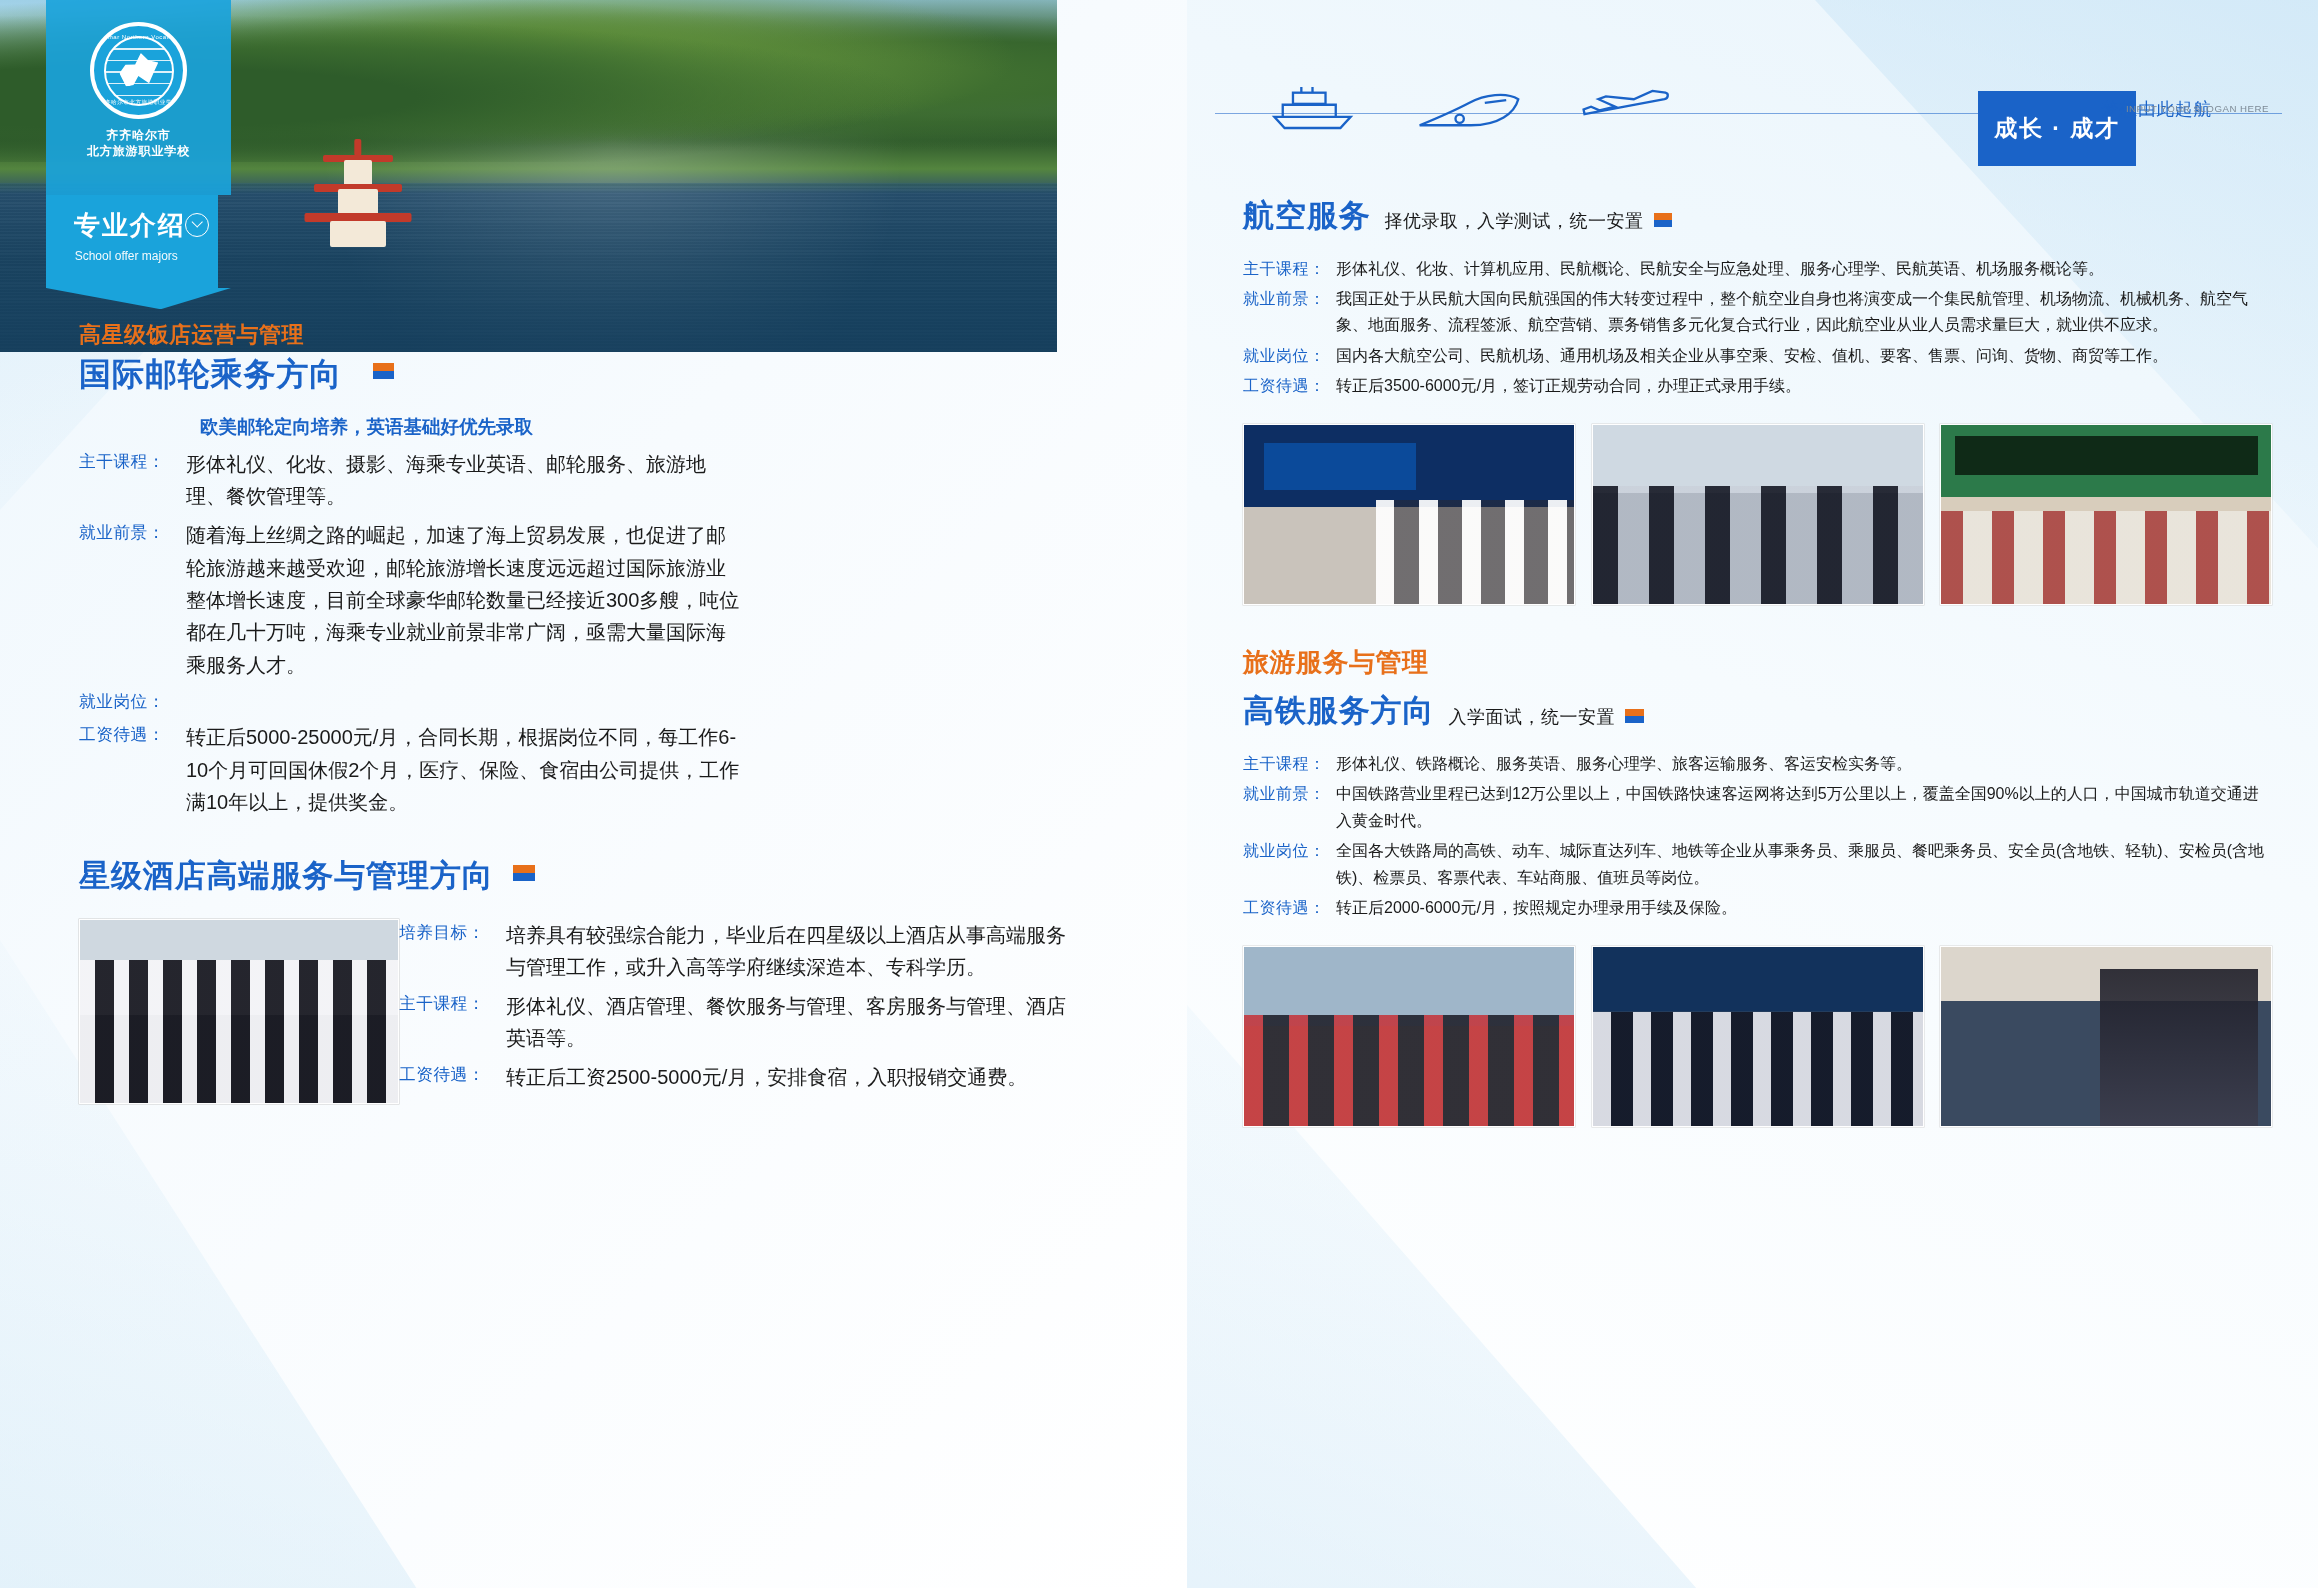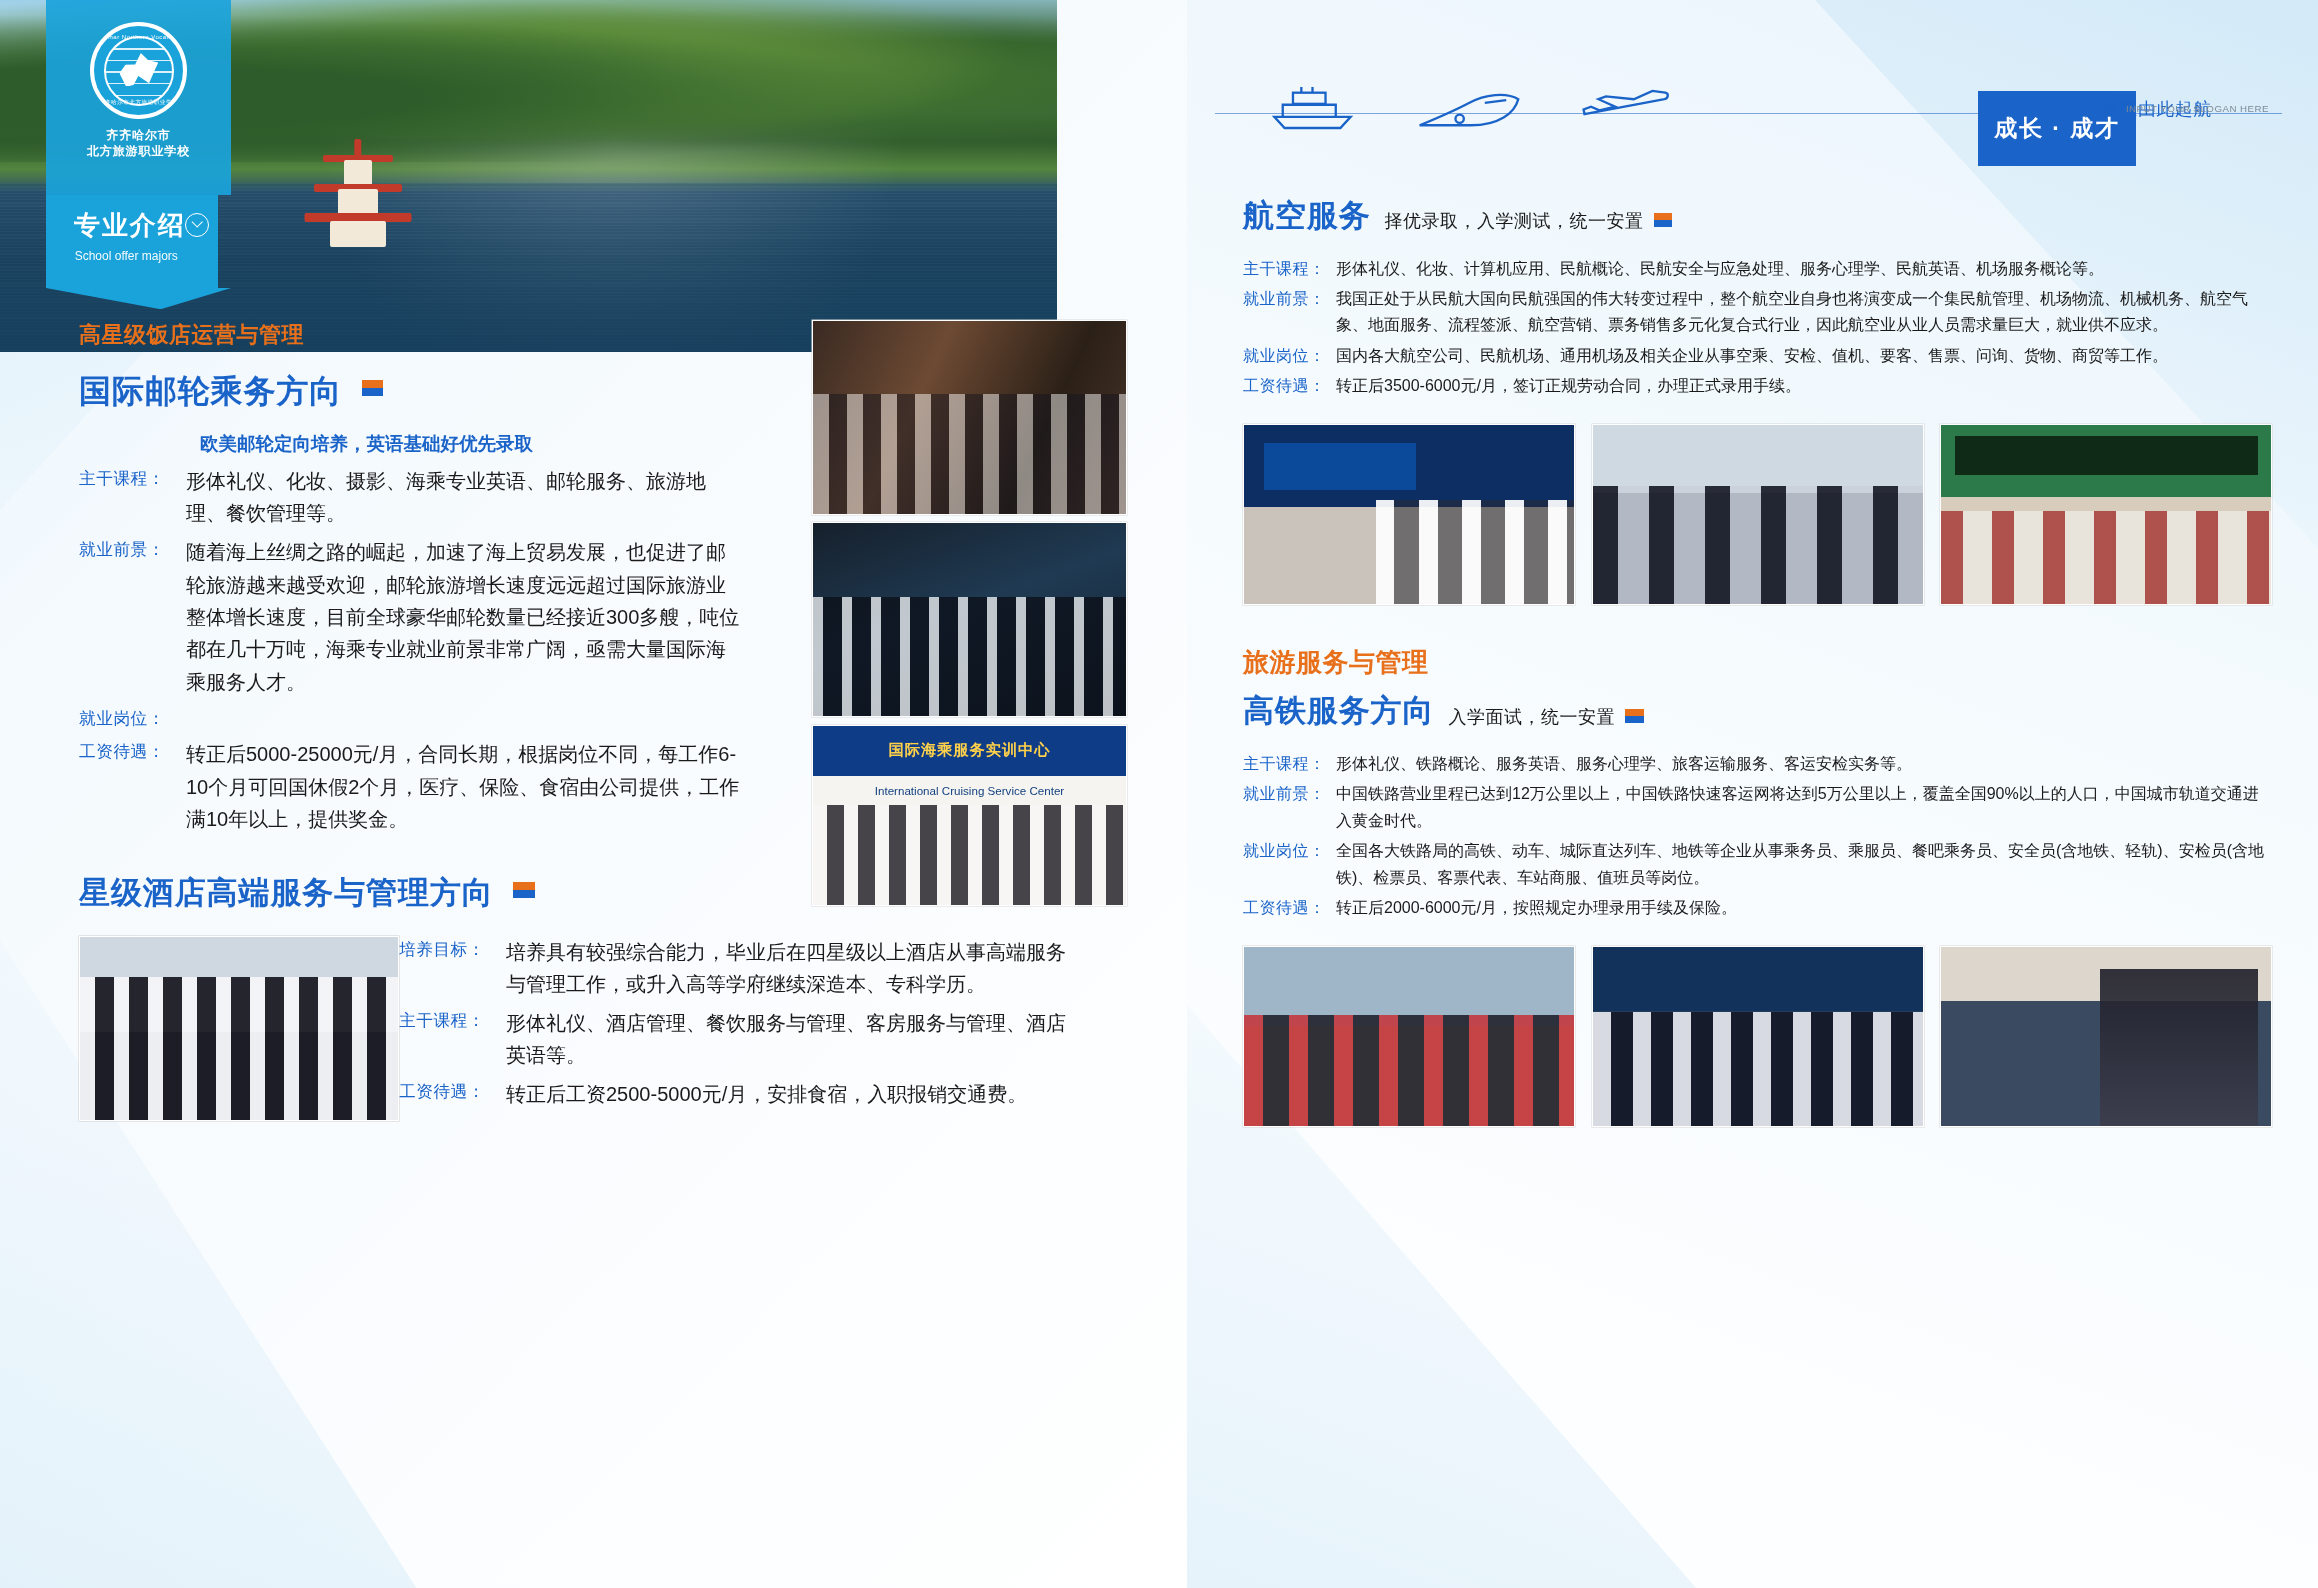--- a/index.html
+++ b/index.html
@@ -277,38 +277,25 @@
     <div class="major-tab">
       <div class="cn">专业介绍</div>
       <div class="en">School offer majors</div>
       <div class="arrow"></div>
     </div>
 
     <div class="lp-content">
 
       <div style="position:relative;">
         <div class="sec-orange">高星级饭店运营与管理</div>
-        <div class="sec-blue" style="margin-top:20px;">
+        <div class="sec-blue" style="margin-top:3px;font-family:Liberation Mono, monospace;">
           <span>国际邮轮乘务方向</span>
           <span class="flag"></span>
         </div>
 
-        <div class="photo-col">
-          <div class="ph p1">
-              <div class="people"></div>
-            </div>
-          <div class="ph p2">
-              <div class="people"></div>
-            </div>
-          <div class="ph p3">
-            <div class="banner">国际海乘服务实训中心</div>
-            <div class="banner2">International Cruising Service Center</div>
-            <div class="people"></div>
-          </div>
-        </div>
 
         <div class="lead-line">欧美邮轮定向培养，英语基础好优先录取</div>
 
         <div class="rows">
           <div class="row">
             <div class="lbl">主干课程：</div>
             <div class="val">形体礼仪、化妆、摄影、海乘专业英语、邮轮服务、旅游地理、餐饮管理等。</div>
           </div>
           <div class="row">
             <div class="lbl">就业前景：</div>

